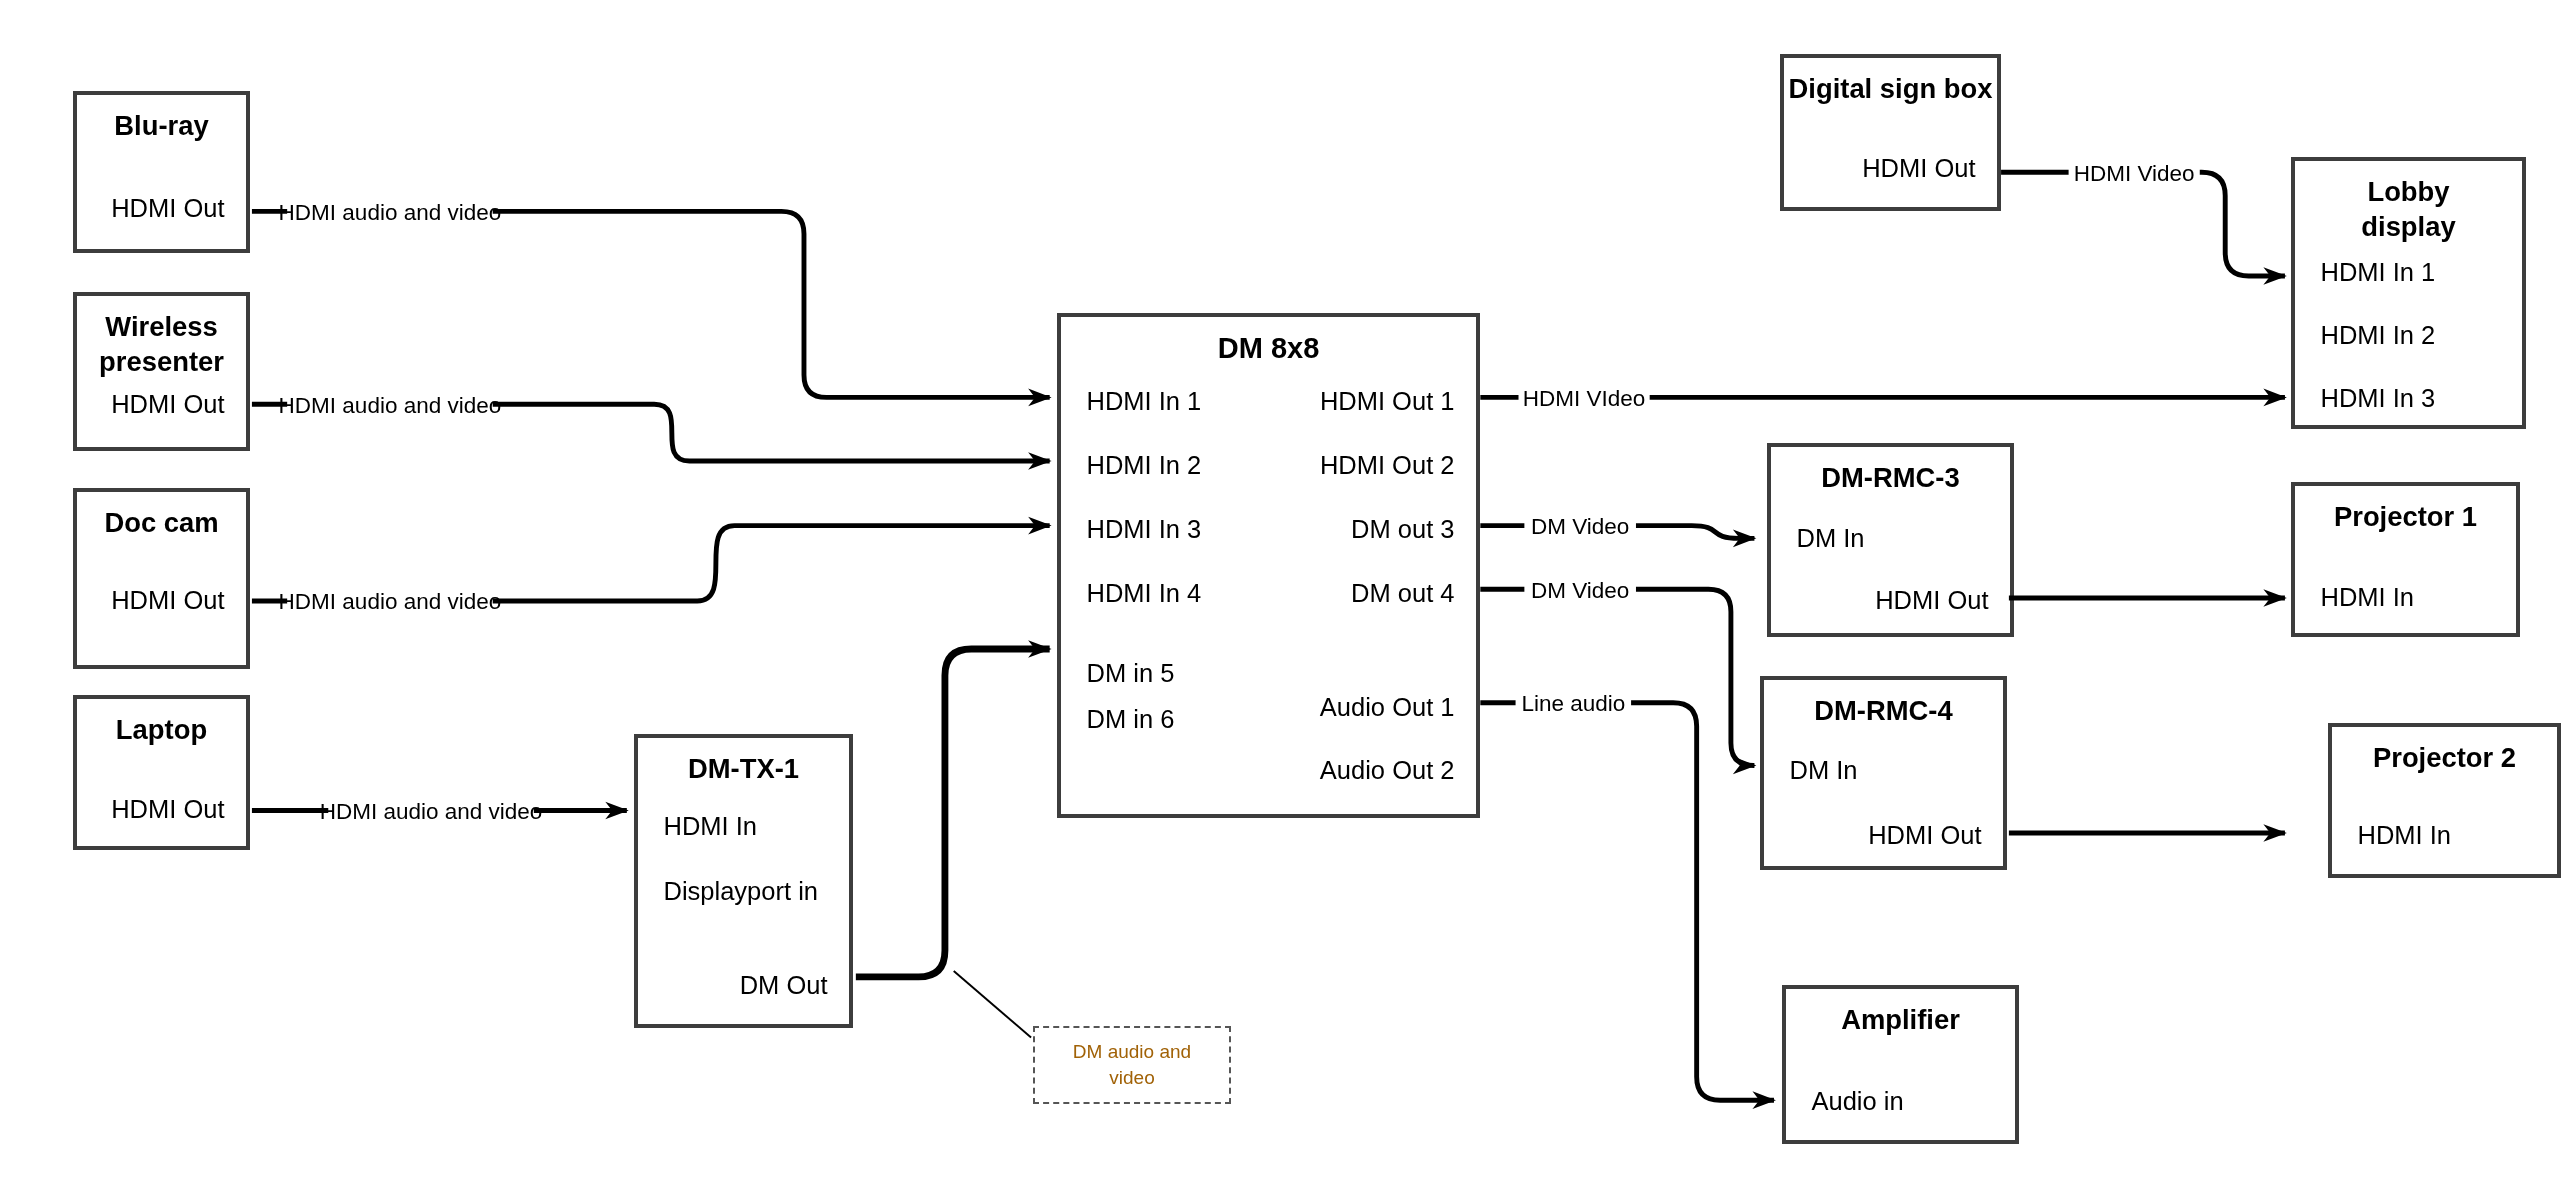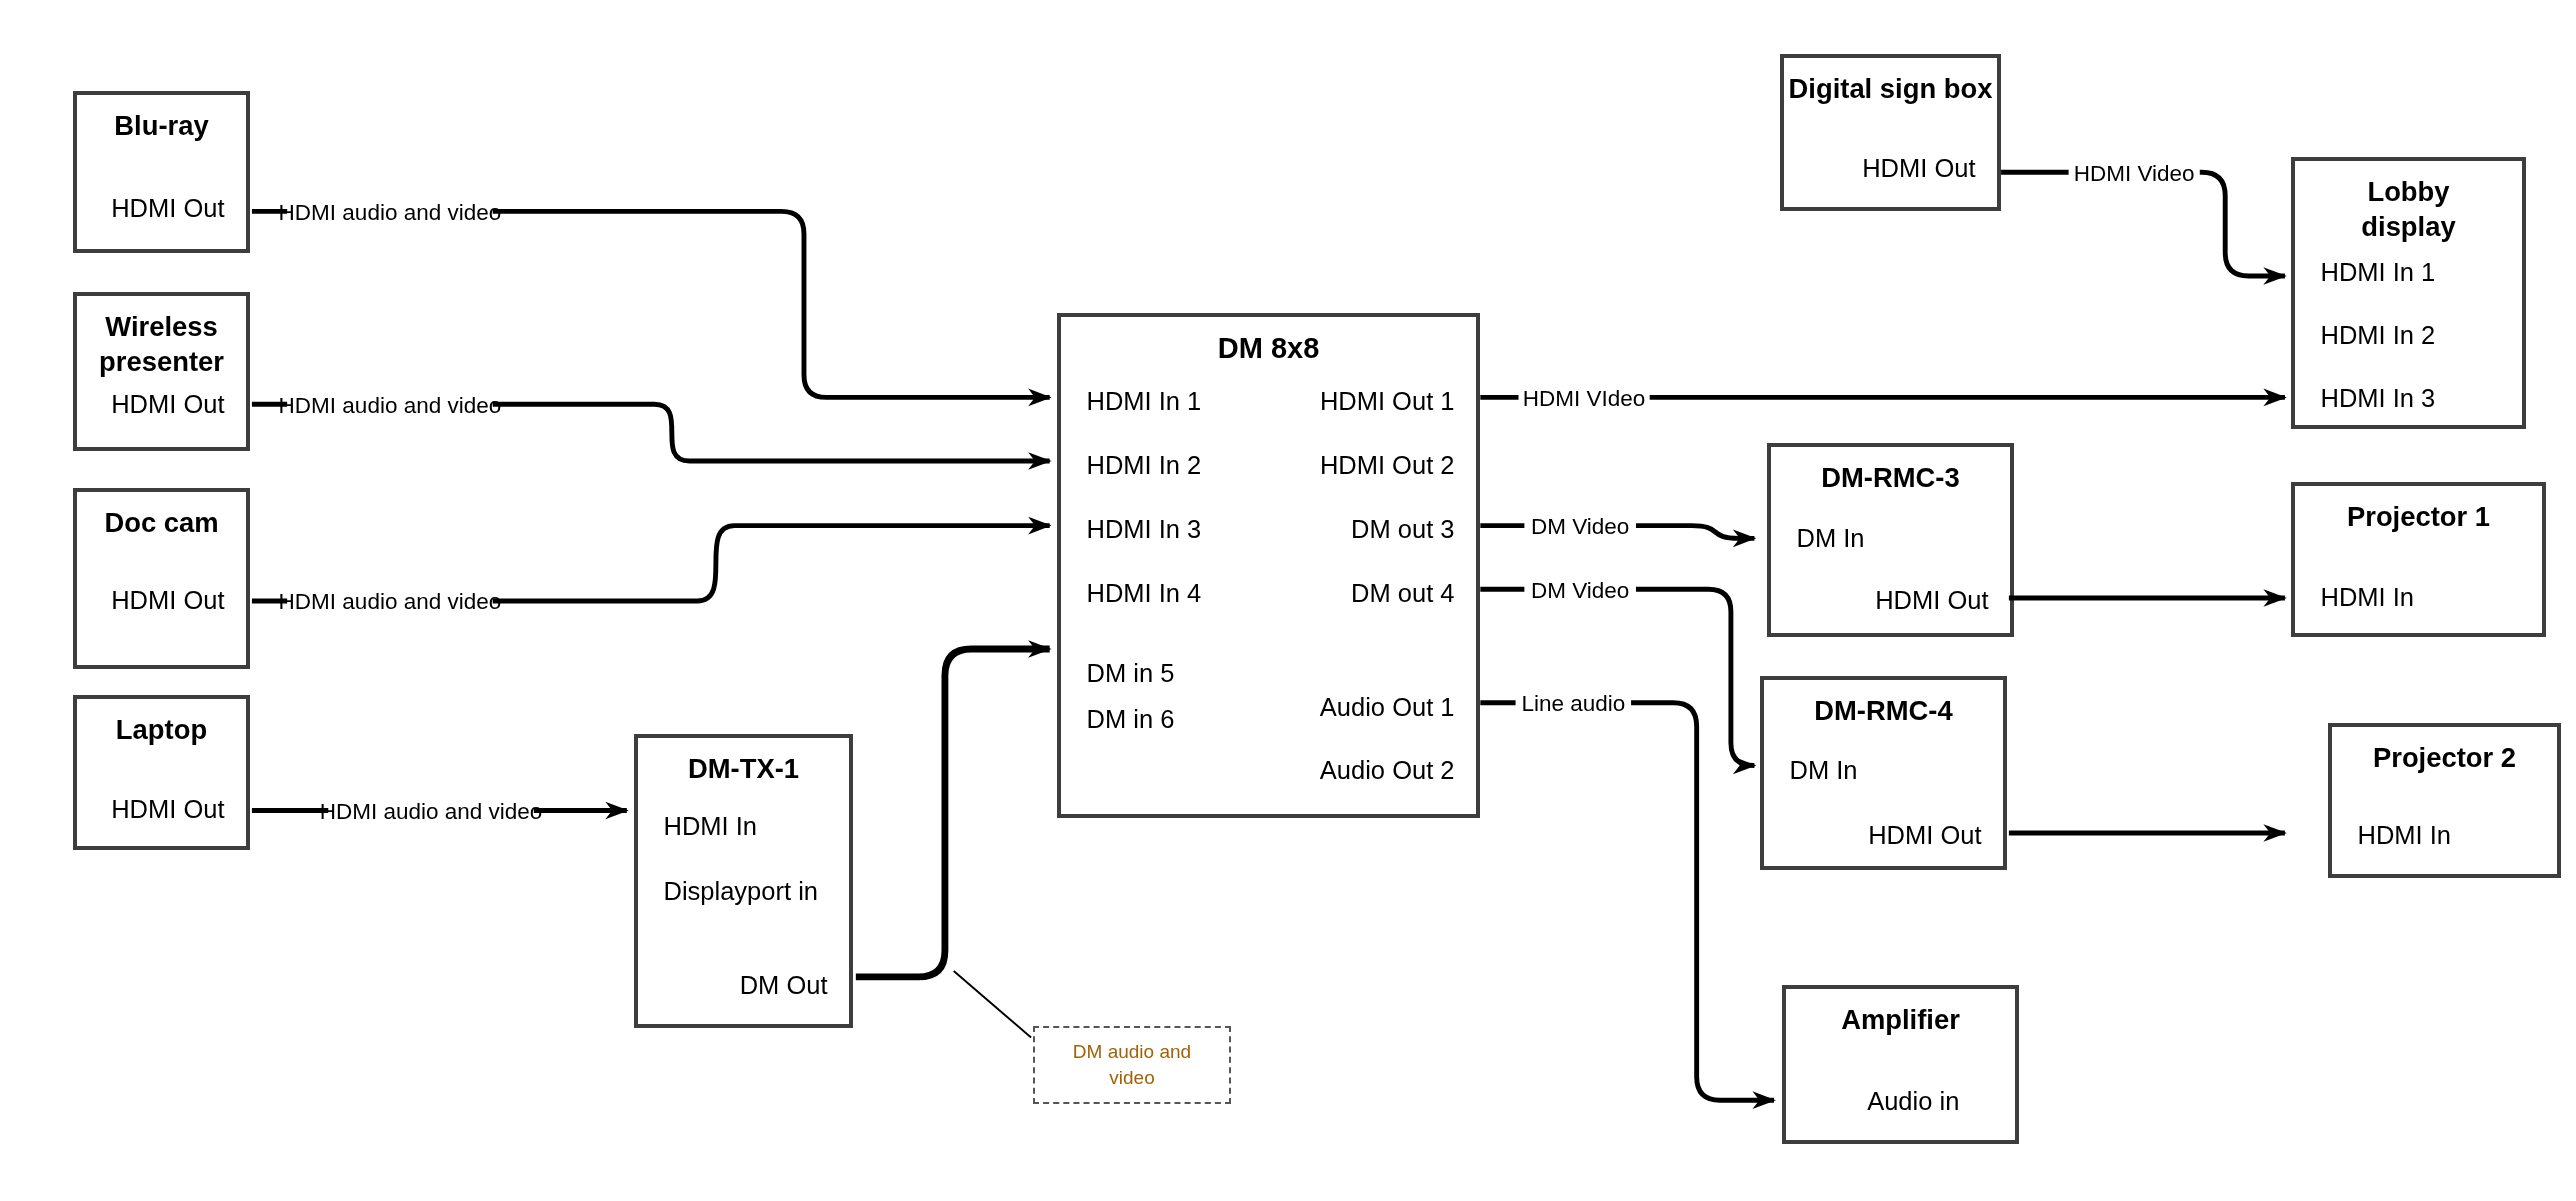--- a/index.html
+++ b/index.html
@@ -126,39 +126,39 @@
     <div class="port pl" style="top:174px;">HDMI In 2</div>
     <div class="port pl" style="top:237px;">HDMI In 3</div>
   </div>
 
   <div class="node" style="left:1760px; top:443px; width:247px; height:194px;margin-left:7px;">
     <div class="title">DM-RMC-3</div>
     <div class="port pl" style="top:91px;">DM In</div>
     <div class="port pr" style="top:153px;">HDMI Out</div>
   </div>
 
-  <div class="node" style="left:2291px; top:482px; width:255px; height:155px;">
+  <div class="node" style="left:2291px; top:482px; width:229px; height:155px;">
     <div class="title">Projector 1</div>
     <div class="port pl" style="top:111px;">HDMI In</div>
   </div>
 
   <div class="node" style="left:1760px; top:676px; width:247px; height:194px;">
     <div class="title">DM-RMC-4</div>
     <div class="port pl" style="top:90px;">DM In</div>
     <div class="port pr" style="top:155px;">HDMI Out</div>
   </div>
 
   <div class="node" style="left:2291px; top:723px; width:233px; height:155px;margin-left:37px;">
     <div class="title">Projector 2</div>
     <div class="port pl" style="top:108px;">HDMI In</div>
   </div>
 
   <div class="node" style="left:1782px; top:985px; width:237px; height:159px;">
     <div class="title">Amplifier</div>
-    <div class="port pl" style="top:112px;text-align:center;">Audio in</div>
+    <div class="port pl" style="top:112px;">Audio in</div>
   </div>
 
   <div class="note" style="left:1033px; top:1026px; width:198px; height:78px;">DM audio and video</div>
 
   <svg class="wires" viewBox="0 0 2631 1227">
     <defs>
       <marker id="arr" markerUnits="userSpaceOnUse" markerWidth="28" markerHeight="22" refX="23" refY="11" orient="auto">
         <path d="M1,2 L25,11 L1,20 L8,11 Z" fill="#000"></path>
       </marker>
     </defs>

